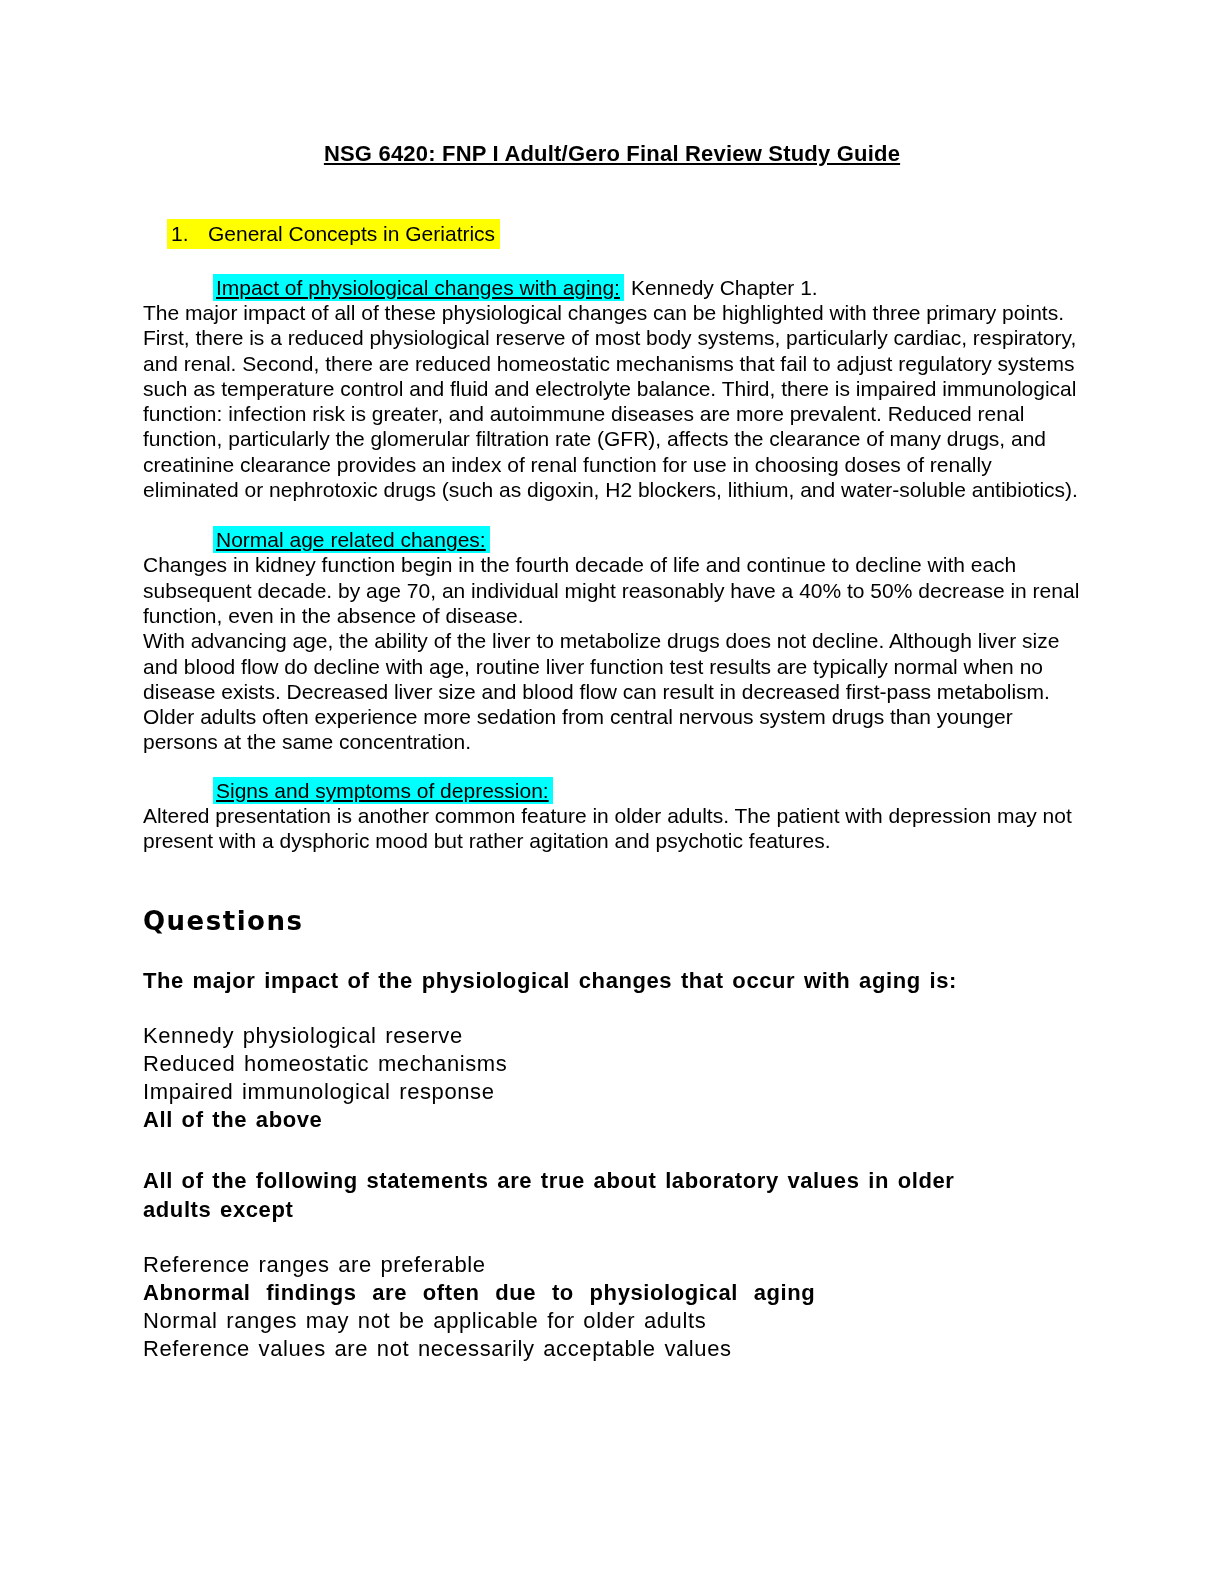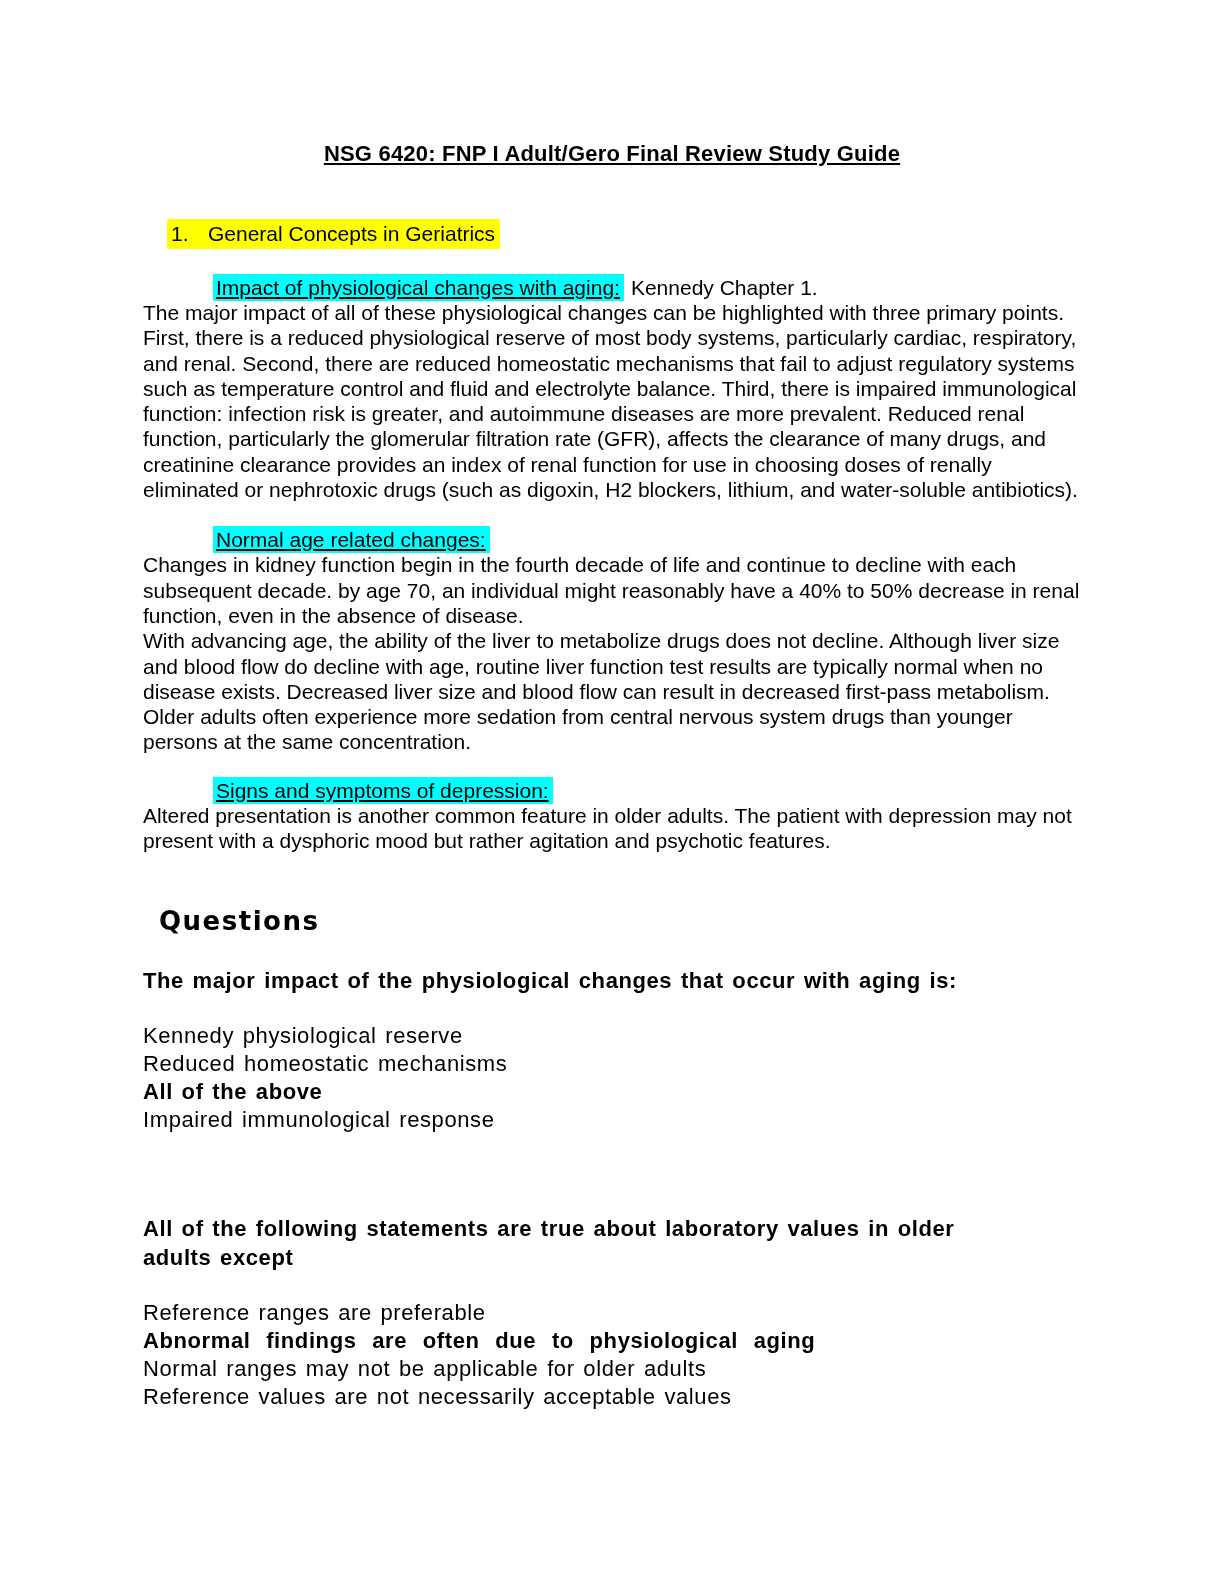--- a/index.html
+++ b/index.html
@@ -52,36 +52,36 @@
     line-height: 25.3px;
     margin: 0;
   }
   .topic-gap { margin-top: 25px; }
   .topic-gap-sm { margin-top: 23px; }
   .questions-title {
     font-family: "DejaVu Sans", sans-serif;
     font-weight: bold;
     font-size: 26px;
     letter-spacing: 1.5px;
-    margin: 53px 0 30px 16px;
+    margin: 53px 0 30px 0;
   }
   .q-prompt {
     font-size: 22px;
     letter-spacing: 0.6px;
     word-spacing: 2px;
     line-height: 29px;
     max-width: 880px;
     margin: 0 0 27px 0;
     font-weight: bold;
   }
   .q-options { font-size: 22px; letter-spacing: 0.6px; word-spacing: 2px; }
   .q-option { margin: 0; line-height: 28px; }
   .q-option.bold { font-weight: bold; }
   .q-option.spread { word-spacing: 9px; }
-  .q-block-gap { margin-top: 80px; }
+  .q-block-gap { margin-top: 32px; }
 </style>
 </head>
 <body>
 
 <div class="page">
 
   <h1 class="doc-title">NSG 6420: FNP I Adult/Gero Final Review Study Guide</h1>
 
   <div class="section-item">
     <span class="hl-yellow"><span class="section-num">1.</span><span>General Concepts in Geriatrics</span></span>
@@ -110,22 +110,22 @@
     <p class="body-par">Altered presentation is another common feature in older adults. The patient with depression may not present with a dysphoric mood but rather agitation and psychotic features.</p>
   </div>
 
   <h2 class="questions-title">Questions</h2>
 
   <div>
     <p class="q-prompt">The major impact of the physiological changes that occur with aging is:</p>
     <div class="q-options">
       <p class="q-option">Kennedy physiological reserve</p>
       <p class="q-option">Reduced homeostatic mechanisms</p>
+      <p class="q-option">Impaired immunological response</p>
       <p class="q-option bold">All of the above</p>
-      <p class="q-option">Impaired immunological response</p>
     </div>
   </div>
 
   <div class="q-block-gap">
     <p class="q-prompt">All of the following statements are true about laboratory values in older adults except</p>
     <div class="q-options">
       <p class="q-option">Reference ranges are preferable</p>
       <p class="q-option bold spread">Abnormal findings are often due to physiological aging</p>
       <p class="q-option">Normal ranges may not be applicable for older adults</p>
       <p class="q-option">Reference values are not necessarily acceptable values</p>

